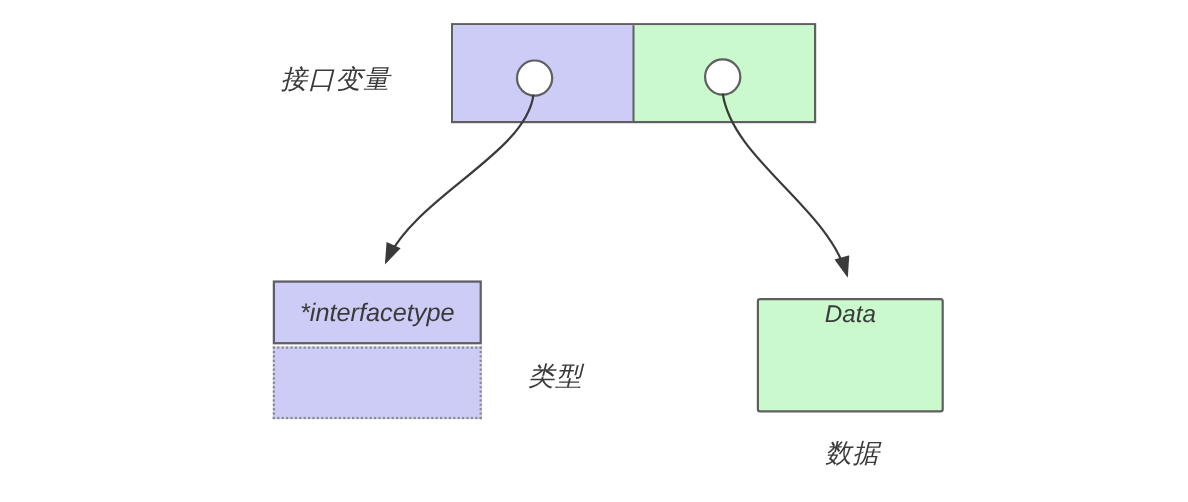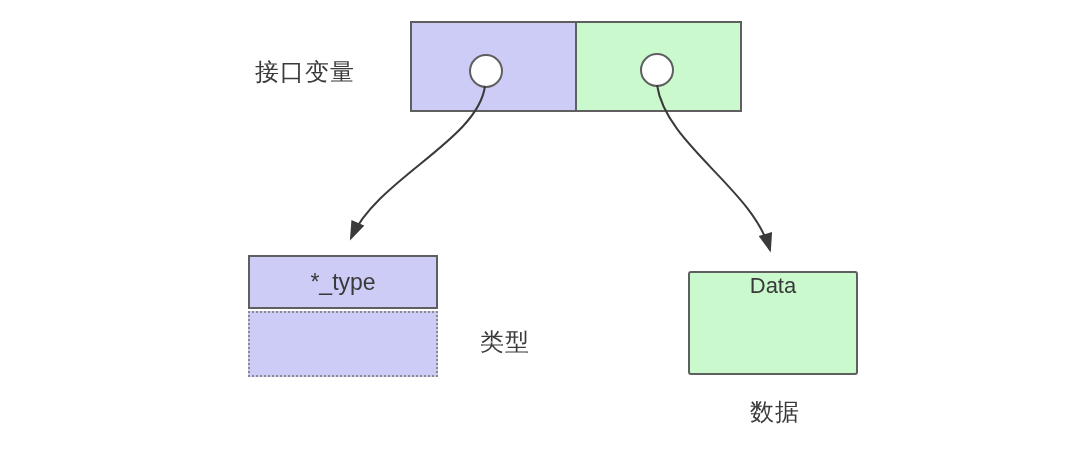--- a/index.html
+++ b/index.html
@@ -4,20 +4,21 @@
 <style>
   html, body { margin: 0; padding: 0; background: #ffffff; }
   .canvas {
     position: relative;
     width: 1080px;
     height: 456px;
     background: var(--bg, #ffffff);
     font-family: "Liberation Sans", "DejaVu Sans", sans-serif;
     color: var(--text, #3a3a3a);
     overflow: hidden;
+    font-style: italic;
   }
   .arrows {
     position: absolute;
     left: 0; top: 0;
     width: 1080px; height: 456px;
     pointer-events: none;
     z-index: 3;
   }
   .label {
     position: absolute;
@@ -111,21 +112,21 @@
   <div class="label label-interface">接口变量</div>
 
   <div class="iface-box">
     <div class="iface-cell tab"></div>
     <div class="iface-cell data"></div>
     <div class="ptr-circle c1"></div>
     <div class="ptr-circle c2"></div>
   </div>
 
   <div class="type-stack">
-    <div class="type-row r2">*_type</div>
+    <div class="type-row r1">*interfacetype</div>
     <div class="type-row dotted"></div>
   </div>
 
   <div class="label label-type">类型</div>
 
   <div class="data-box">
     <span>Data</span>
   </div>
 
   <div class="label label-data">数据</div>

